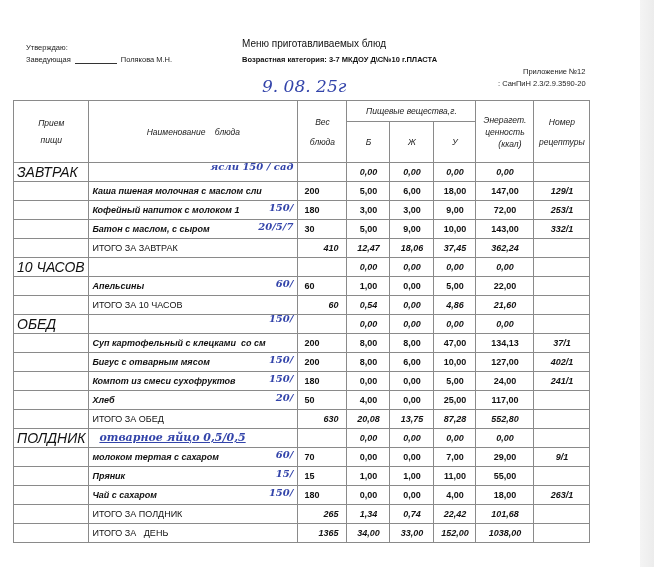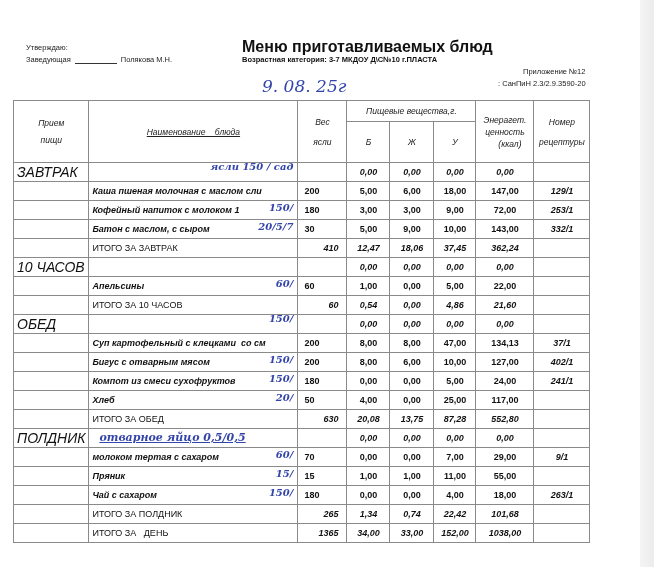--- a/index.html
+++ b/index.html
@@ -7,21 +7,21 @@
     width:654px; height:567px; position:relative; overflow:hidden;
     background:#ffffff;
     font-family:"Liberation Sans", sans-serif; color:#111;
   }
   .page-edge {
     position:absolute; left:640px; top:0; width:14px; height:567px;
     background:linear-gradient(to right,#f4f4f4,#ececec);
   }
   .abs { position:absolute; white-space:nowrap; }
   .small { font-size:7.5px; color:#222; }
-  .title { font-size:16px; font-weight:bold; color:#111; }
+  .title { font-size:10px; font-weight:normal; color:#111; }
   .subtitle { font-size:7.5px; font-weight:bold; color:#111; }
   .sign-line { display:inline-block; width:42px; border-bottom:1px solid #333; margin:0 4px; vertical-align:bottom; height:8px; }
   .hand { font-family:"DejaVu Serif", serif; font-style:italic; color:#3344aa; }
 
   table.menu {
     position:absolute; left:13px; top:100px;
     border-collapse:collapse; table-layout:fixed;
     font-size:9px;
   }
   table.menu td {
@@ -62,24 +62,24 @@
       <col style="width:42px">
     <col style="width:58px">
       <col style="width:56px">
   </colgroup>
   <tbody>
       <tr class="head">
     <td rowspan="2" style="height:60px; line-height:17px;">
       <div>Прием</div>
       <div>пищи</div>
     </td>
-    <td rowspan="2" style="white-space:pre;text-decoration:underline;">Наименование    блюда</td>
+    <td rowspan="2" style="white-space:pre;">Наименование    блюда</td>
     <td rowspan="2" style="line-height:20px;">
       <div>Вес</div>
-      <div>ясли</div>
+      <div>блюда</div>
     </td>
     <td colspan="3" style="height:20px;">Пищевые вещества,г.</td>
     <td rowspan="2" style="line-height:12px;">
       <div>Энерагет.</div>
       <div>ценность</div>
       <div style="padding-left:10px;">(ккал)</div>
     </td>
     <td rowspan="2" style="line-height:20px;">
       <div>Номер</div>
       <div>рецептуры</div>

